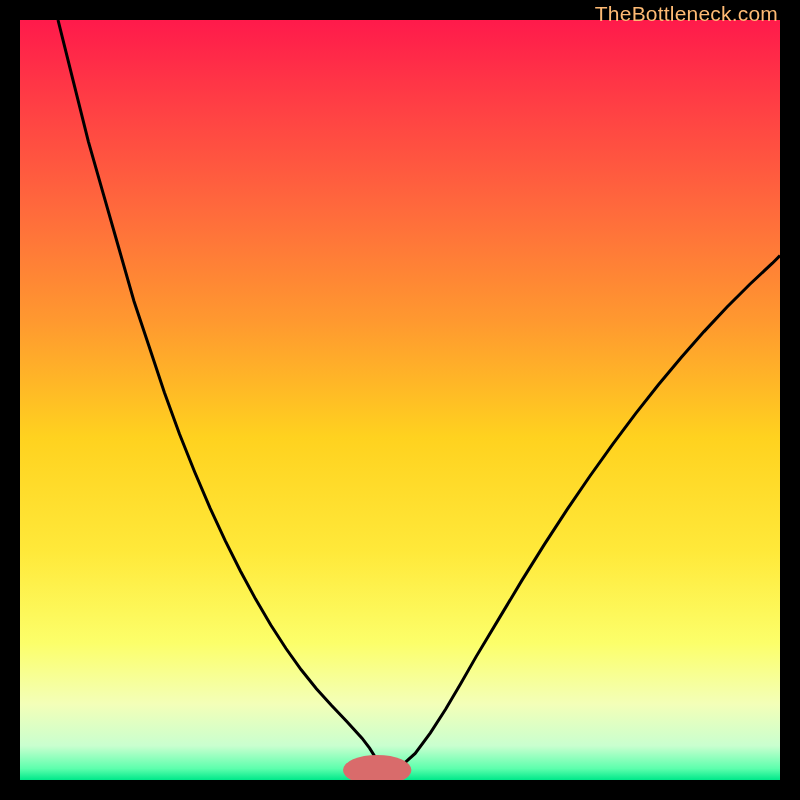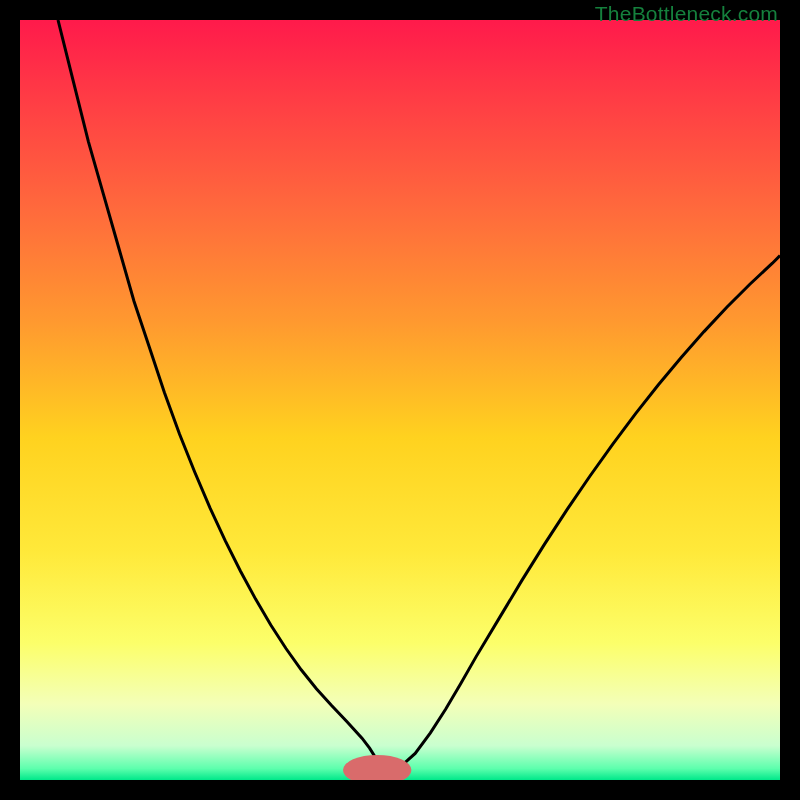--- a/index.html
+++ b/index.html
@@ -23,21 +23,21 @@
     position: absolute;
     left: 0;
     top: 0;
     width: 760px;
     height: 760px;
   }
   .watermark {
     position: absolute;
     top: 2px;
     right: 22px;
-    color: #15803d;
+    color: #fdba74;
     font-size: 21px;
     font-weight: 500;
     letter-spacing: 0.2px;
   }
 </style>
 </head>
 <body>
 
 <div class="frame">
   <svg class="plot" viewBox="0 0 760 760" preserveAspectRatio="none">

